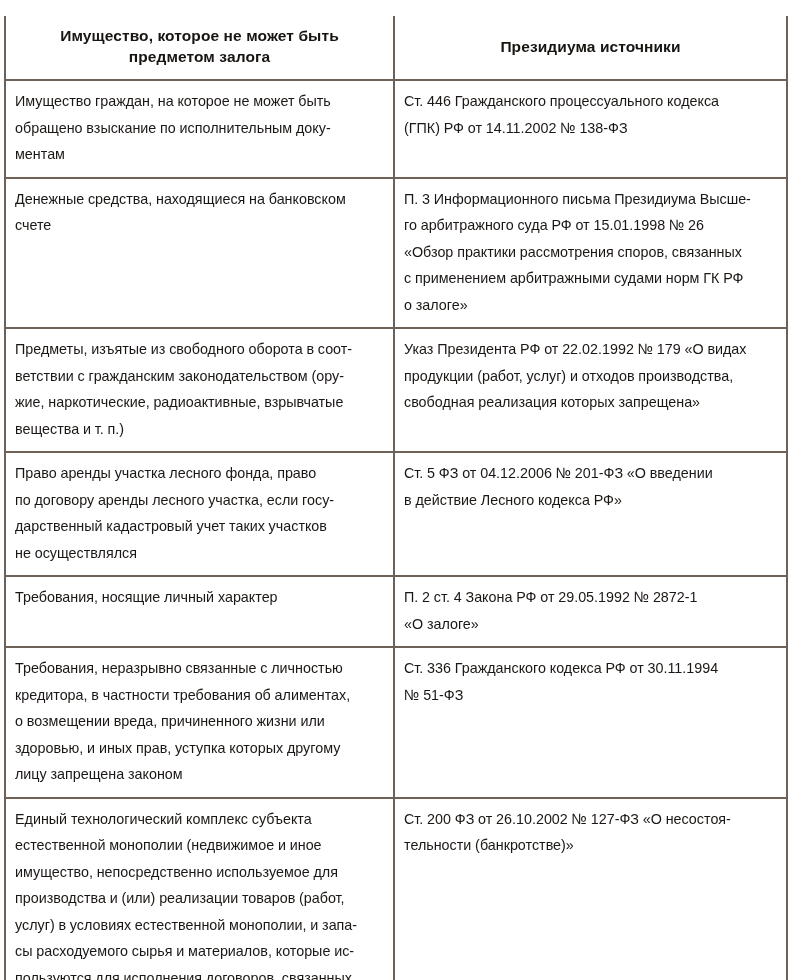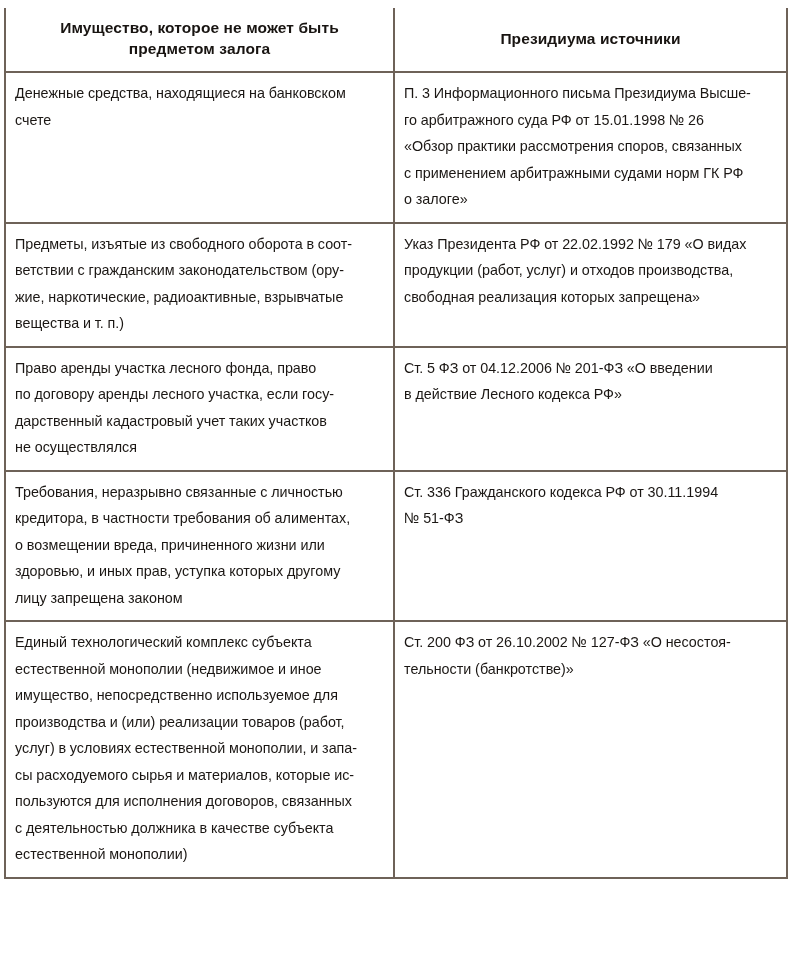--- a/index.html
+++ b/index.html
@@ -14,21 +14,21 @@
     overflow: hidden;
     font-family: "Liberation Sans", "DejaVu Sans", sans-serif;
     color: #1b1714;
   }
 
   .sheet {
     position: relative;
     width: 712px;
     height: 980px;
     box-sizing: border-box;
-    padding: 8px 4px;
+    padding: 16px 4px;
   }
 
   table.pledge-table {
     width: 782px;
     border-collapse: collapse;
     table-layout: fixed;
     border-left: 2px solid #6e6258;
     border-right: 2px solid #6e6258;
   }
 
@@ -95,20 +95,31 @@
 предметом залога</span>
         </th>
         <th class="th-source">
           <span class="head-text">Президиума источники</span>
         </th>
       </tr>
     </thead>
     <tbody>
       <tr>
         <td class="cell-subject">
+          <span class="cell-text">Имущество граждан, на которое не может быть
+обращено взыскание по исполнительным доку-
+ментам</span>
+        </td>
+        <td class="cell-source">
+          <span class="cell-text">Ст. 446 Гражданского процессуального кодекса
+(ГПК) РФ от 14.11.2002 № 138-ФЗ</span>
+        </td>
+      </tr>
+      <tr>
+        <td class="cell-subject">
           <span class="cell-text">Денежные средства, находящиеся на банковском
 счете</span>
         </td>
         <td class="cell-source">
           <span class="cell-text">П. 3 Информационного письма Президиума Высше-
 го арбитражного суда РФ от 15.01.1998 № 26
 «Обзор практики рассмотрения споров, связанных
 с применением арбитражными судами норм ГК РФ
 о залоге»</span>
         </td>
@@ -133,20 +144,29 @@
 дарственный кадастровый учет таких участков
 не осуществлялся</span>
         </td>
         <td class="cell-source">
           <span class="cell-text">Ст. 5 ФЗ от 04.12.2006 № 201-ФЗ «О введении
 в действие Лесного кодекса РФ»</span>
         </td>
       </tr>
       <tr>
         <td class="cell-subject">
+          <span class="cell-text">Требования, носящие личный характер</span>
+        </td>
+        <td class="cell-source">
+          <span class="cell-text">П. 2 ст. 4 Закона РФ от 29.05.1992 № 2872-1
+«О залоге»</span>
+        </td>
+      </tr>
+      <tr>
+        <td class="cell-subject">
           <span class="cell-text">Требования, неразрывно связанные с личностью
 кредитора, в частности требования об алиментах,
 о возмещении вреда, причиненного жизни или
 здоровью, и иных прав, уступка которых другому
 лицу запрещена законом</span>
         </td>
         <td class="cell-source">
           <span class="cell-text">Ст. 336 Гражданского кодекса РФ от 30.11.1994
 № 51-ФЗ</span>
         </td>

